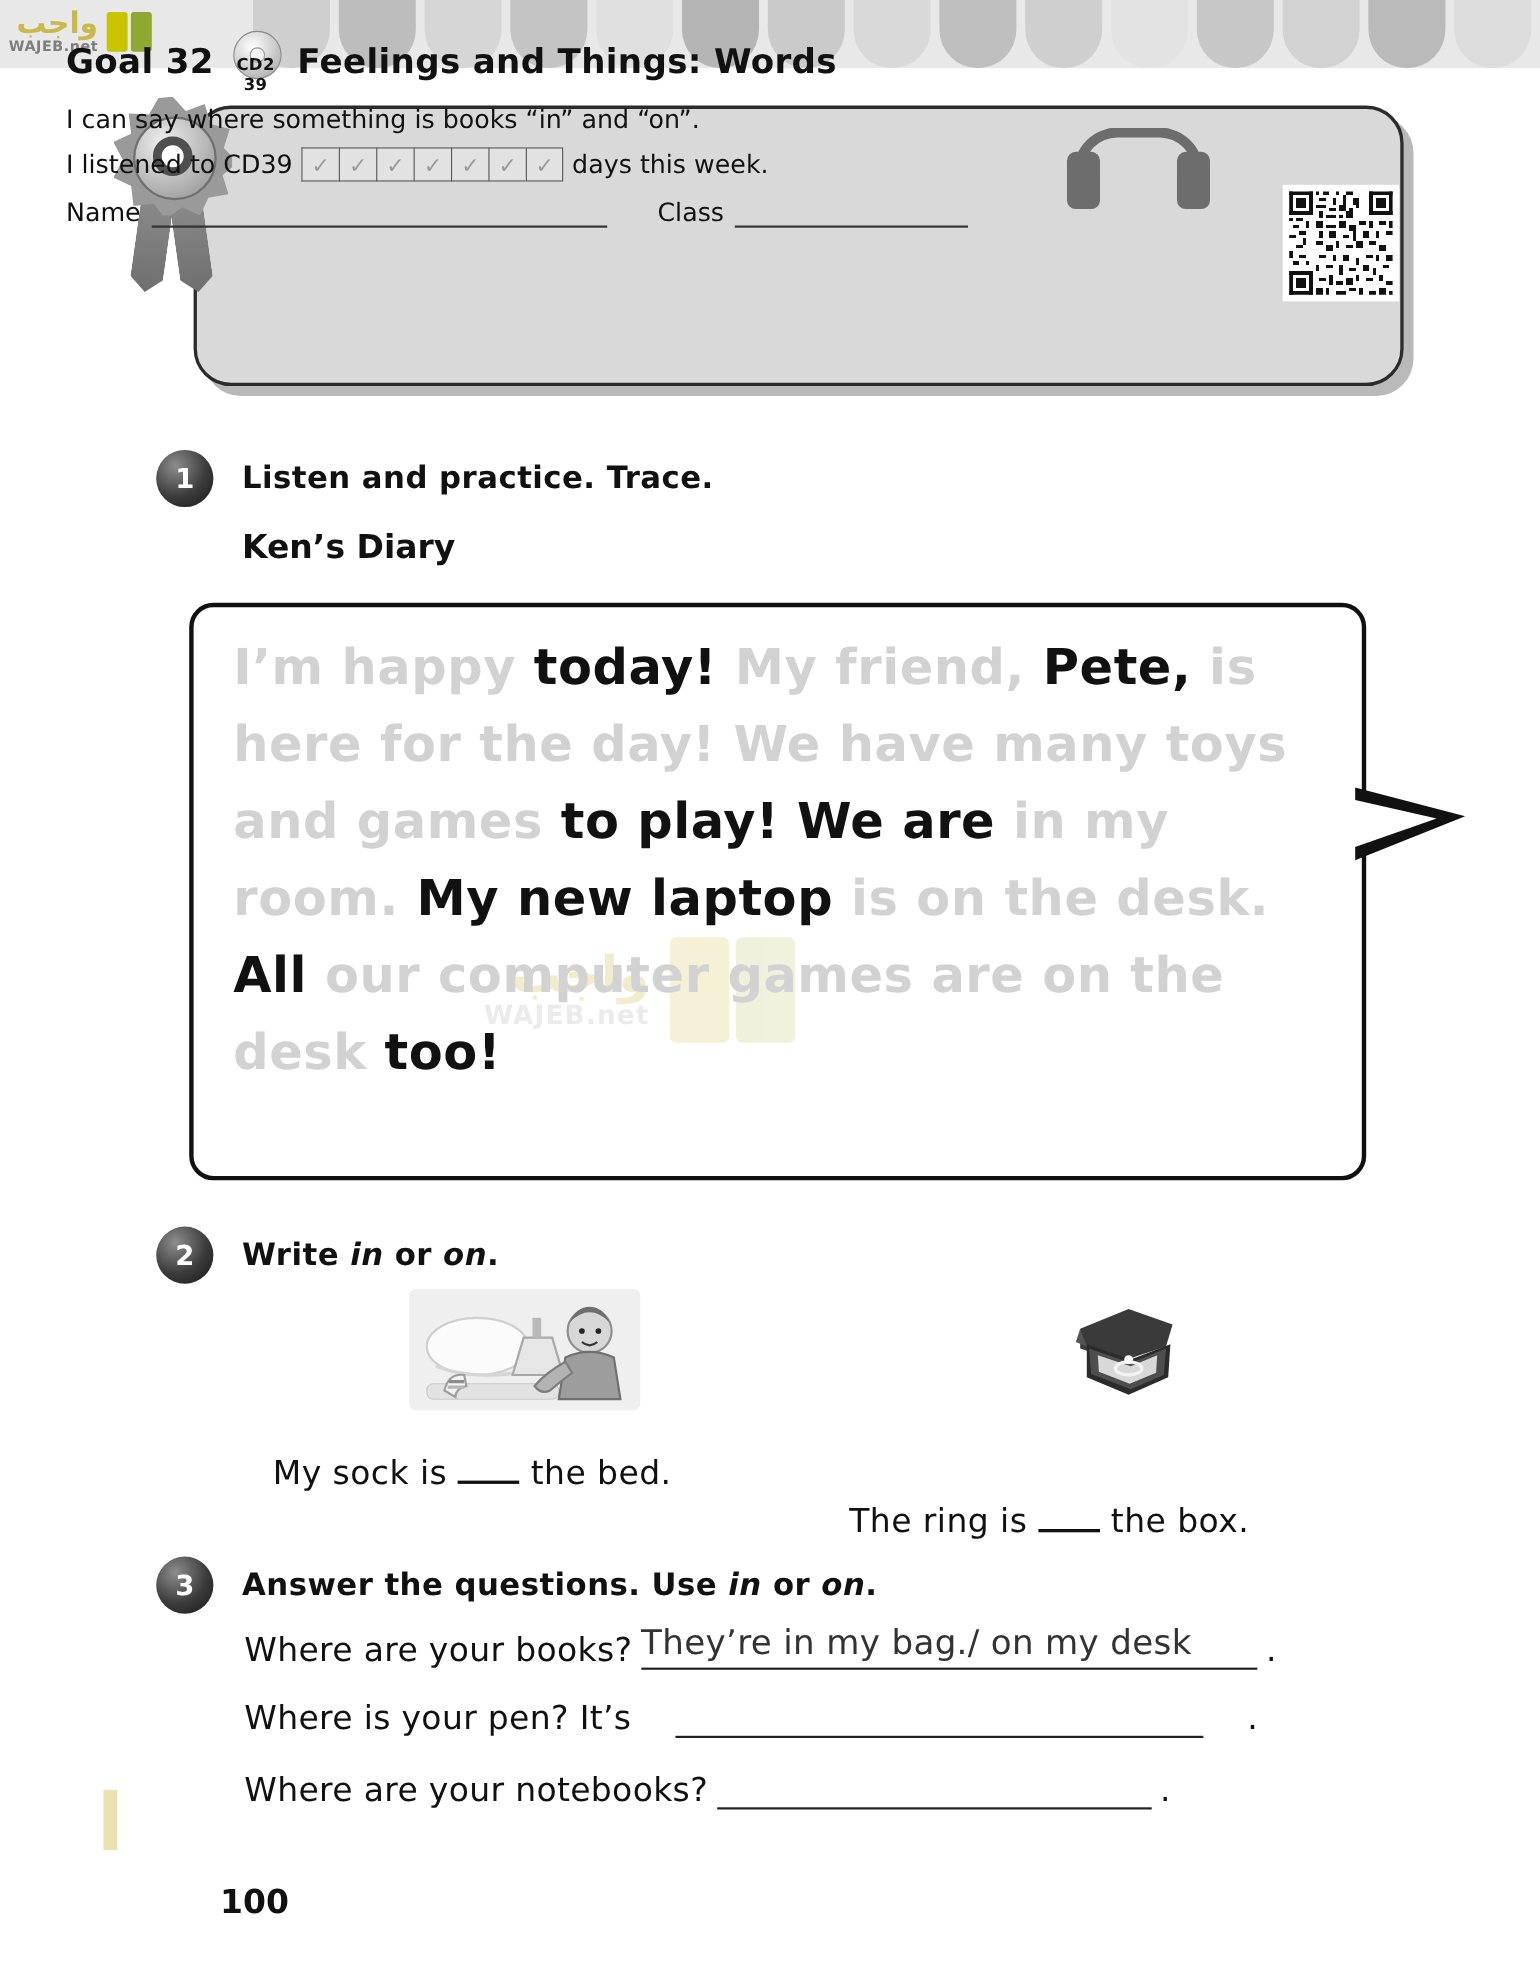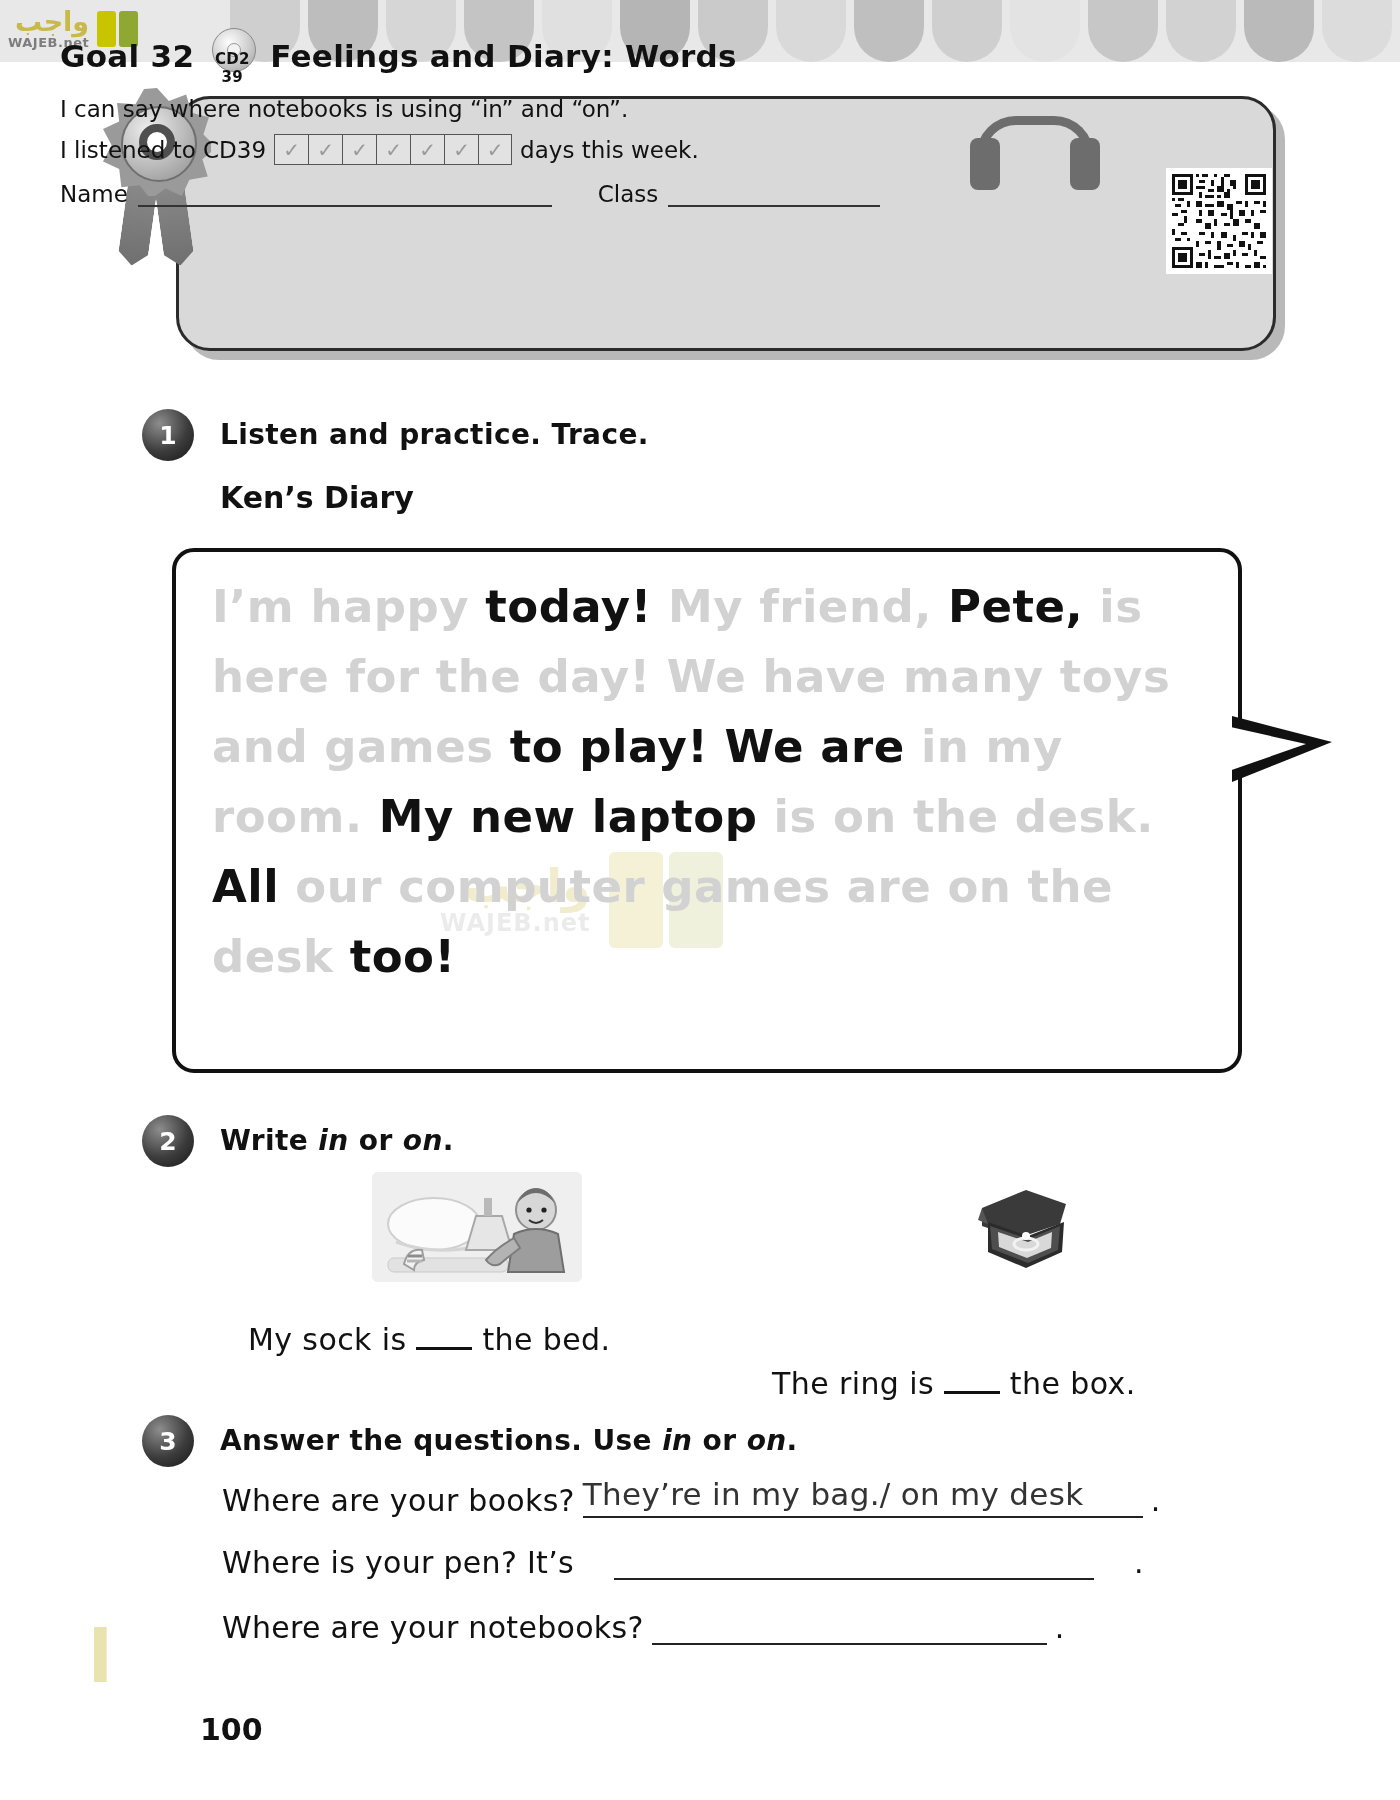--- a/index.html
+++ b/index.html
@@ -565,24 +565,24 @@
 </div>
 
 <div class="goal-inner">
   <div class="goal-title-row">
     <span>Goal 32</span>
     <span class="cd-icon">
       <span class="cd-disc"></span>
         <span class="cd-hole"></span>
       <span class="cd-label">CD2 39</span>
     </span>
-    <span>Feelings and Diary: Words</span>
+    <span>Feelings and Things: Words</span>
   </div>
 
-  <div class="goal-line">I can say where notebooks is using “in” and “on”.</div>
+  <div class="goal-line">I can say where something is books “in” and “on”.</div>
 
   <div class="listen-row">
     <span>I listened to CD39</span>
     <span class="tickboxes">
       <span class="tickbox">✓</span>
       <span class="tickbox">✓</span>
       <span class="tickbox">✓</span>
       <span class="tickbox">✓</span>
       <span class="tickbox">✓</span>
       <span class="tickbox">✓</span>

